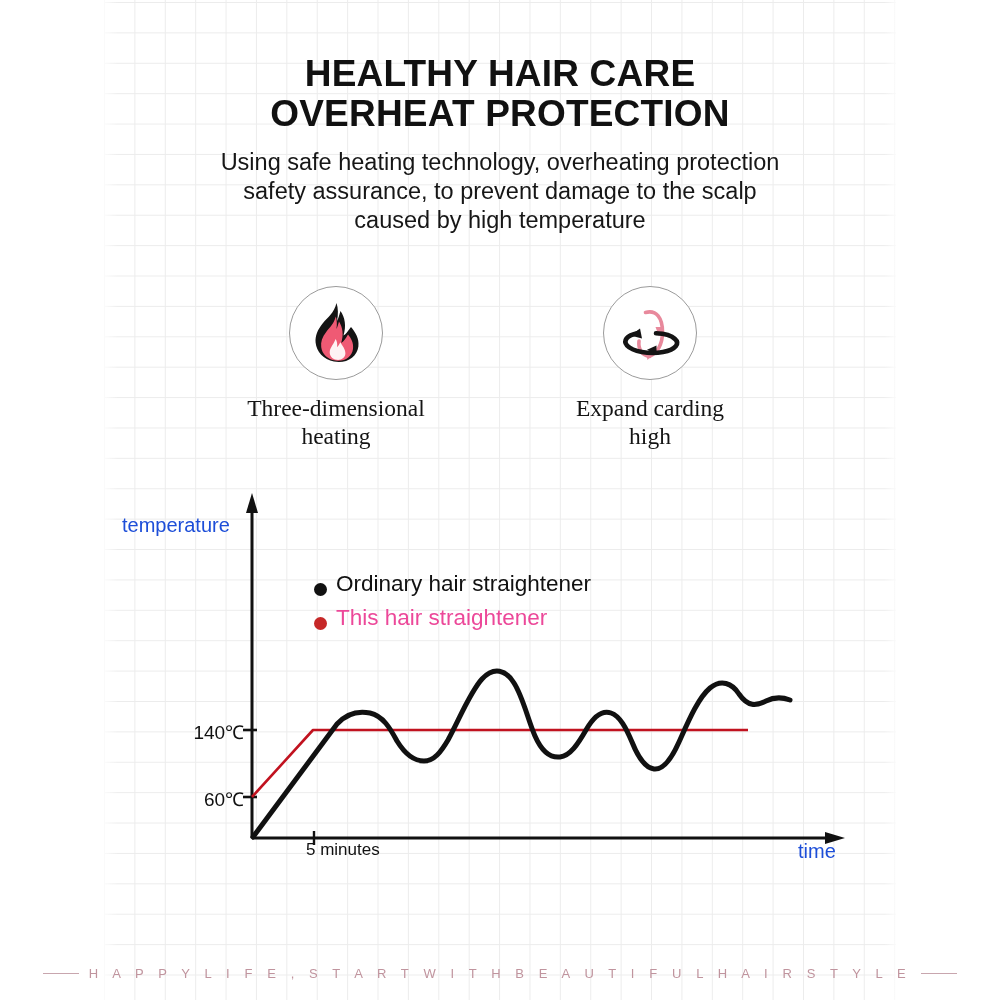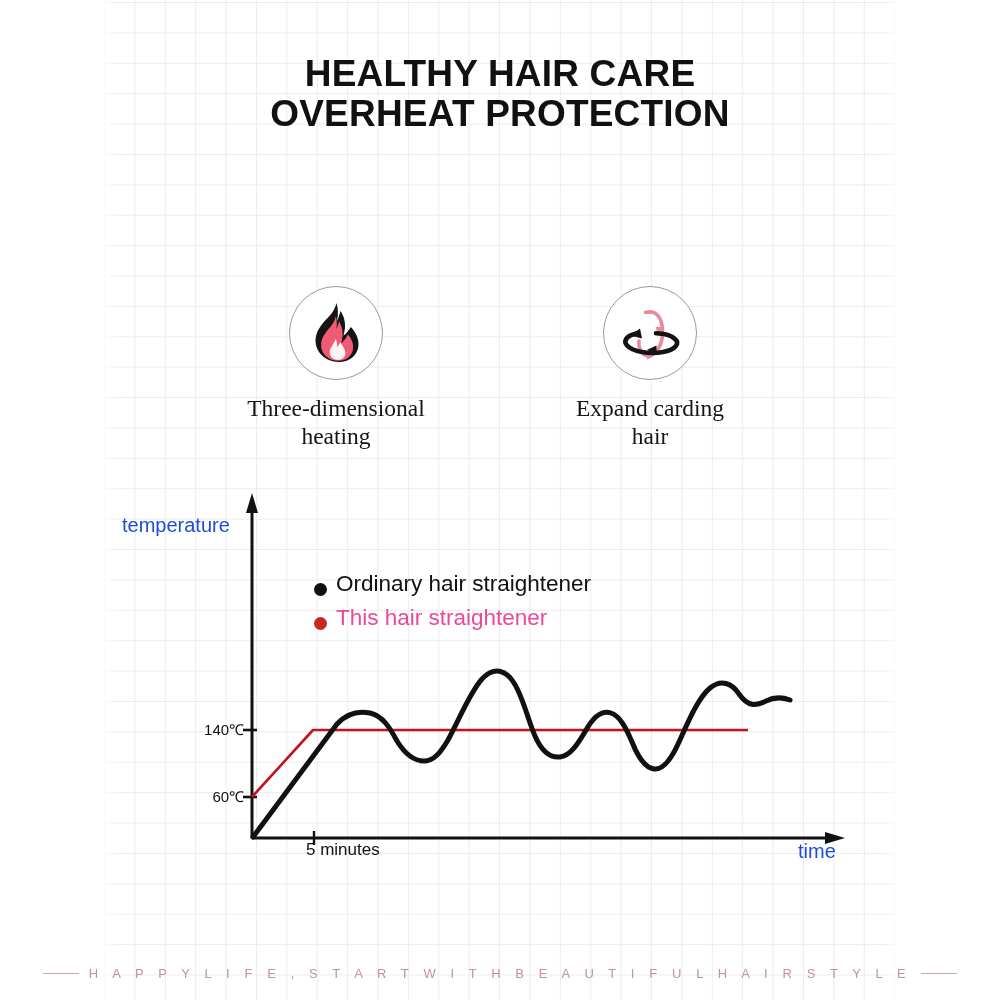--- a/index.html
+++ b/index.html
@@ -104,21 +104,21 @@
     position: absolute;
     font-size: 20px;
     color: #1d4ed8;
     white-space: nowrap;
   }
   #y-axis-title { left: 122px; top: 514px; }
   #x-axis-title { left: 798px; top: 840px; }
 
   .tick-label {
     position: absolute;
-    font-size: 15px;
+    font-size: 19px;
     color: #111111;
     white-space: nowrap;
     text-align: right;
   }
   #tick-140 { left: 140px; top: 719px; width: 104px; }
   #tick-60  { left: 140px; top: 786px; width: 104px; }
   #tick-5min { position: absolute; left: 306px; top: 840px; font-size: 17px; color: #111111; white-space: nowrap; }
 
   
   #legend {
@@ -175,20 +175,25 @@
 <div id="page">
 
   <div id="grid-bg"></div>
   <div id="grid-fade"></div>
 
   <div id="headline">
     <span class="hl-line">HEALTHY HAIR CARE</span>
     <span class="hl-line">OVERHEAT PROTECTION</span>
   </div>
 
+  <div id="subhead">
+    <span class="sub-line">Using safe heating technology, overheating protection</span>
+    <span class="sub-line">safety assurance, to prevent damage to the scalp</span>
+    <span class="sub-line">caused by high temperature</span>
+  </div>
 
   <div class="feature" id="feature-0">
     <div class="feature-circle">
       <svg width="92" height="92" viewBox="0 0 92 92">
 
         <path d="M46.5 16
                  C 44 26, 38 30, 33 36
                  C 27.5 42.5, 25 49, 25.6 55.5
                  C 26.4 64.5, 33.5 72.5, 44 74.6
                  C 56.5 77, 67 70, 68.4 59.5
@@ -240,21 +245,21 @@
                  C 22 48.5, 19 54, 23 58.5
                  C 28.5 64.5, 45 67.5, 59 65
                  C 72 62.5, 76 56.5, 71 52
                  C 67.5 48.5, 60 46.5, 52 46.3" fill="none" stroke="#141414" stroke-width="4.6" stroke-linecap="round"></path>
         <polygon points="36,41.5 38,51.5 26.5,48.5" fill="#141414"></polygon>
         <polygon points="52.5,58.5 52.5,67.5 43,62.8" fill="#141414"></polygon>
       </svg>
     </div>
     <div class="feature-label">
       <span class="fl-line">Expand carding</span>
-      <span class="fl-line">hair</span>
+      <span class="fl-line">high</span>
     </div>
   </div>
 
   <div id="chart-area">
     <svg width="1000" height="1000" style="position:absolute;left:0;top:0;pointer-events:none;">
 
       <line x1="252" y1="508" x2="252" y2="838" stroke="#111111" stroke-width="3"></line>
       <polygon points="252,493 246,513 258,513" fill="#111111"></polygon>
 
       <line x1="252" y1="838" x2="828" y2="838" stroke="#111111" stroke-width="3"></line>

